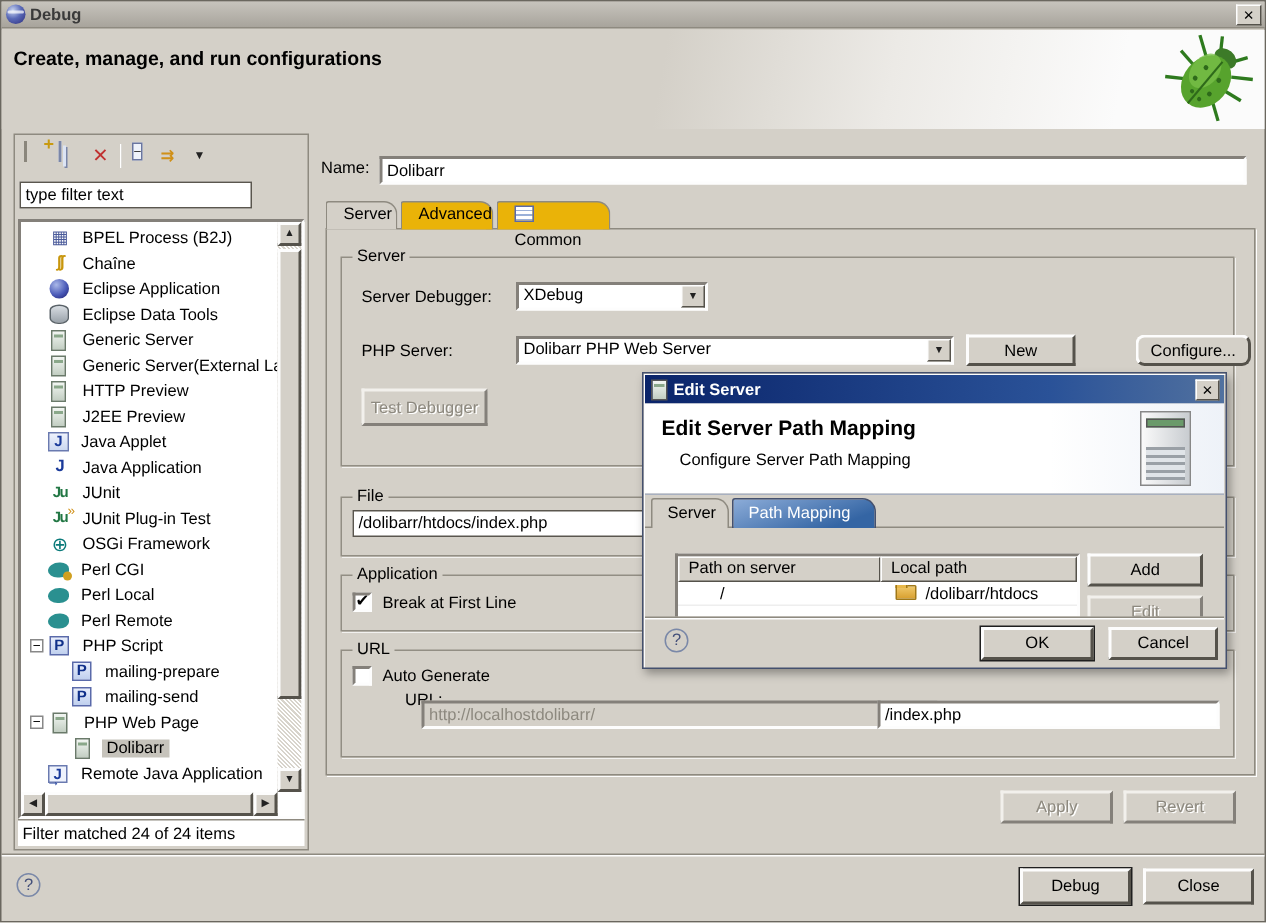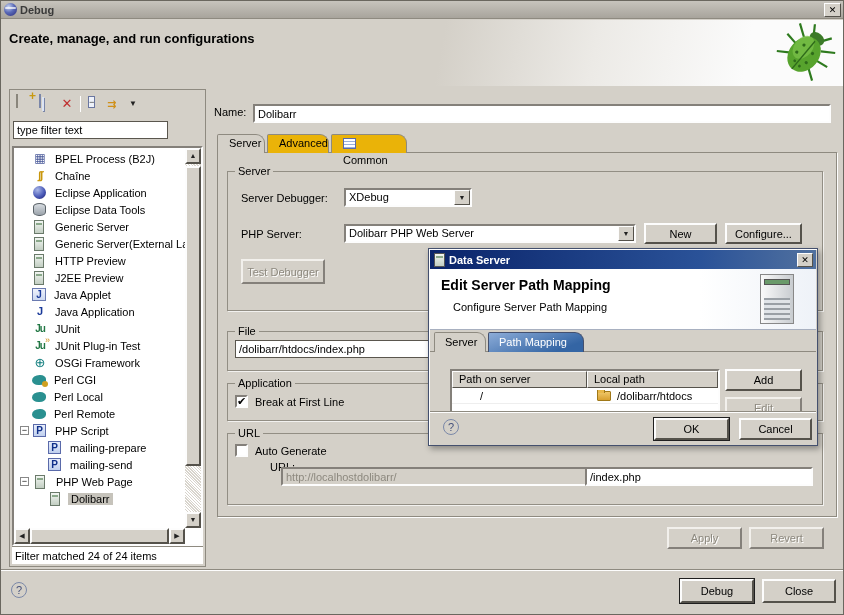--- a/index.html
+++ b/index.html
@@ -305,20 +305,25 @@
             <span class="stub" style="width: 6px;"></span>
             <span class="expander">−</span>
             <span class="ticon server-icon"></span>
             <span class="lbl">PHP Web Page</span>
           </div>
           <div class="tree-row">
             <span class="stub" style="width: 34px;"></span>
             <span class="ticon server-icon"></span>
             <span class="lbl sel">Dolibarr</span>
           </div>
+          <div class="tree-row">
+            <span class="stub" style="width: 18px;"></span>
+            <span class="ticon remote-java-application-icon"></span>
+            <span class="lbl">Remote Java Application</span>
+          </div>
         </div>
       <div class="vscroll">
         <span class="sbtn" style="top:0;">▲</span>
         <div class="sthumb" style="top:18px; left:0; width:16px; height:300px;"></div>
         <span class="sbtn" style="bottom:0;">▼</span>
       </div>
       <div class="hscroll">
         <span class="sbtn" style="left:0;">◀</span>
         <div class="sthumb" style="left:16px; right:16px; top:0; height:16px;"></div>
         <span class="sbtn" style="right:0;">▶</span>
@@ -346,21 +351,21 @@
   <div class="combo" style="left:343px; top:187px; width:128px; height:19px;">
     <span class="ctext">XDebug</span>
     <span class="cbtn">▼</span>
   </div>
   <span style="position:absolute; left:240px; top:227px;">PHP Server:</span>
   <div class="combo" style="left:343px; top:223px; width:292px; height:19px;">
     <span class="ctext">Dolibarr PHP Web Server</span>
     <span class="cbtn">▼</span>
   </div>
   <button class="btn" style="left:643px; top:222px; width:73px; height:21px;">New</button>
-  <button class="btn" style="left:724px; top:222px; width:77px; height:21px;">Configure...</button>
+  <button class="btn" style="left:756px; top:222px; width:77px; height:21px;border-radius:6px;">Configure...</button>
   <button class="btn disabled" style="left:240px; top:258px; width:84px; height:25px;">Test Debugger</button>
 
   <div class="group" style="left:226px; top:330px; width:596px; height:40px;">
     <span class="legend">File</span>
   </div>
   <input class="field" style="left: 234px; top: 339px; width: 580px; height: 18px; border: 1px solid rgb(90, 86, 78);" value="/dolibarr/htdocs/index.php">
 
   <div class="group" style="left:226px; top:382px; width:596px; height:38px;">
     <span class="legend">Application</span>
   </div>
@@ -380,21 +385,21 @@
   <button class="btn disabled" style="left:748px; top:526px; width:75px; height:22px;">Revert</button>
 
   <div class="etched" style="left:0; top:568px; width:844px;"></div>
   <span class="helpq" style="left:10px; top:581px;">?</span>
   <button class="btn btn-default" style="left:679px; top:578px; width:74px; height:24px;">Debug</button>
   <button class="btn" style="left:761px; top:578px; width:74px; height:24px;">Close</button>
 
   <div class="dialog">
     <div class="dlg-titlebar">
       <span class="mini-server"></span>
-      <span class="dtext">Data Server</span>
+      <span class="dtext">Edit Server</span>
       <span class="dlg-close">✕</span>
     </div>
     <div class="dlg-header">
       <h2>Edit Server Path Mapping</h2>
       <span class="sub">Configure Server Path Mapping</span>
       <span class="server-art"></span>
     </div>
     <div class="dtab" style="left:5px; width:52px; background:#d4d0c8;">
       <span>Server</span></div>
     <div class="dtab active" style="left:59px; width:96px;">

